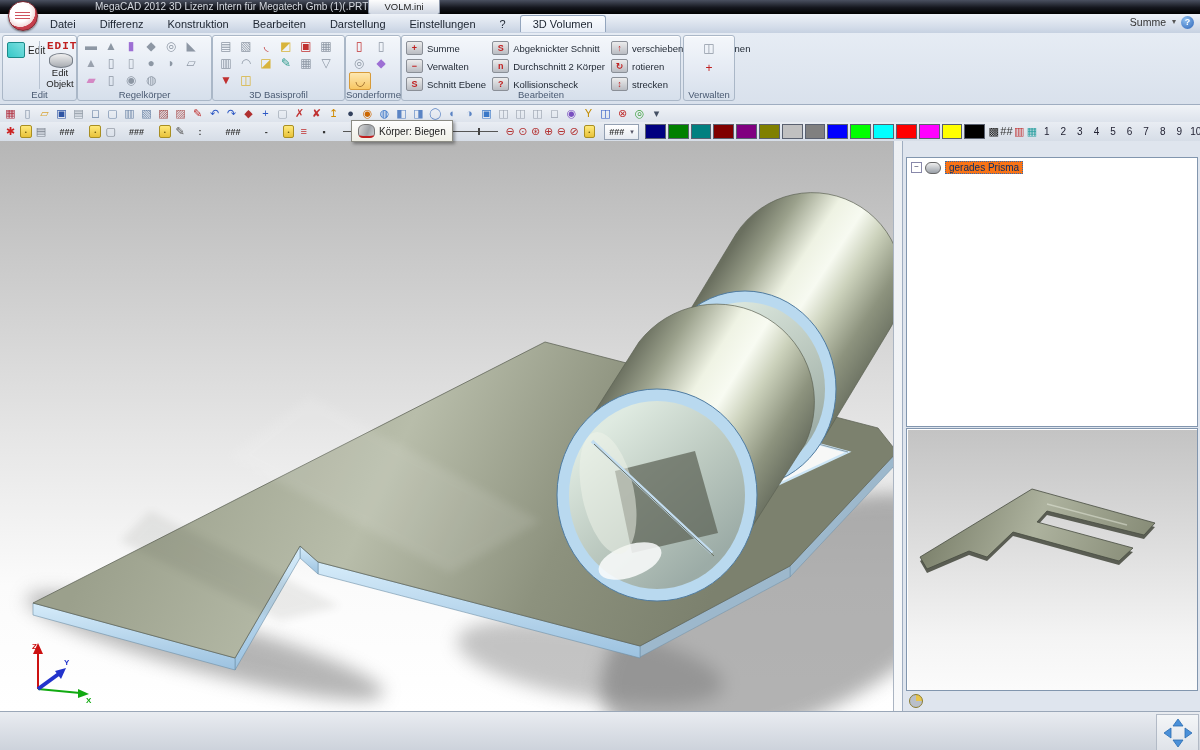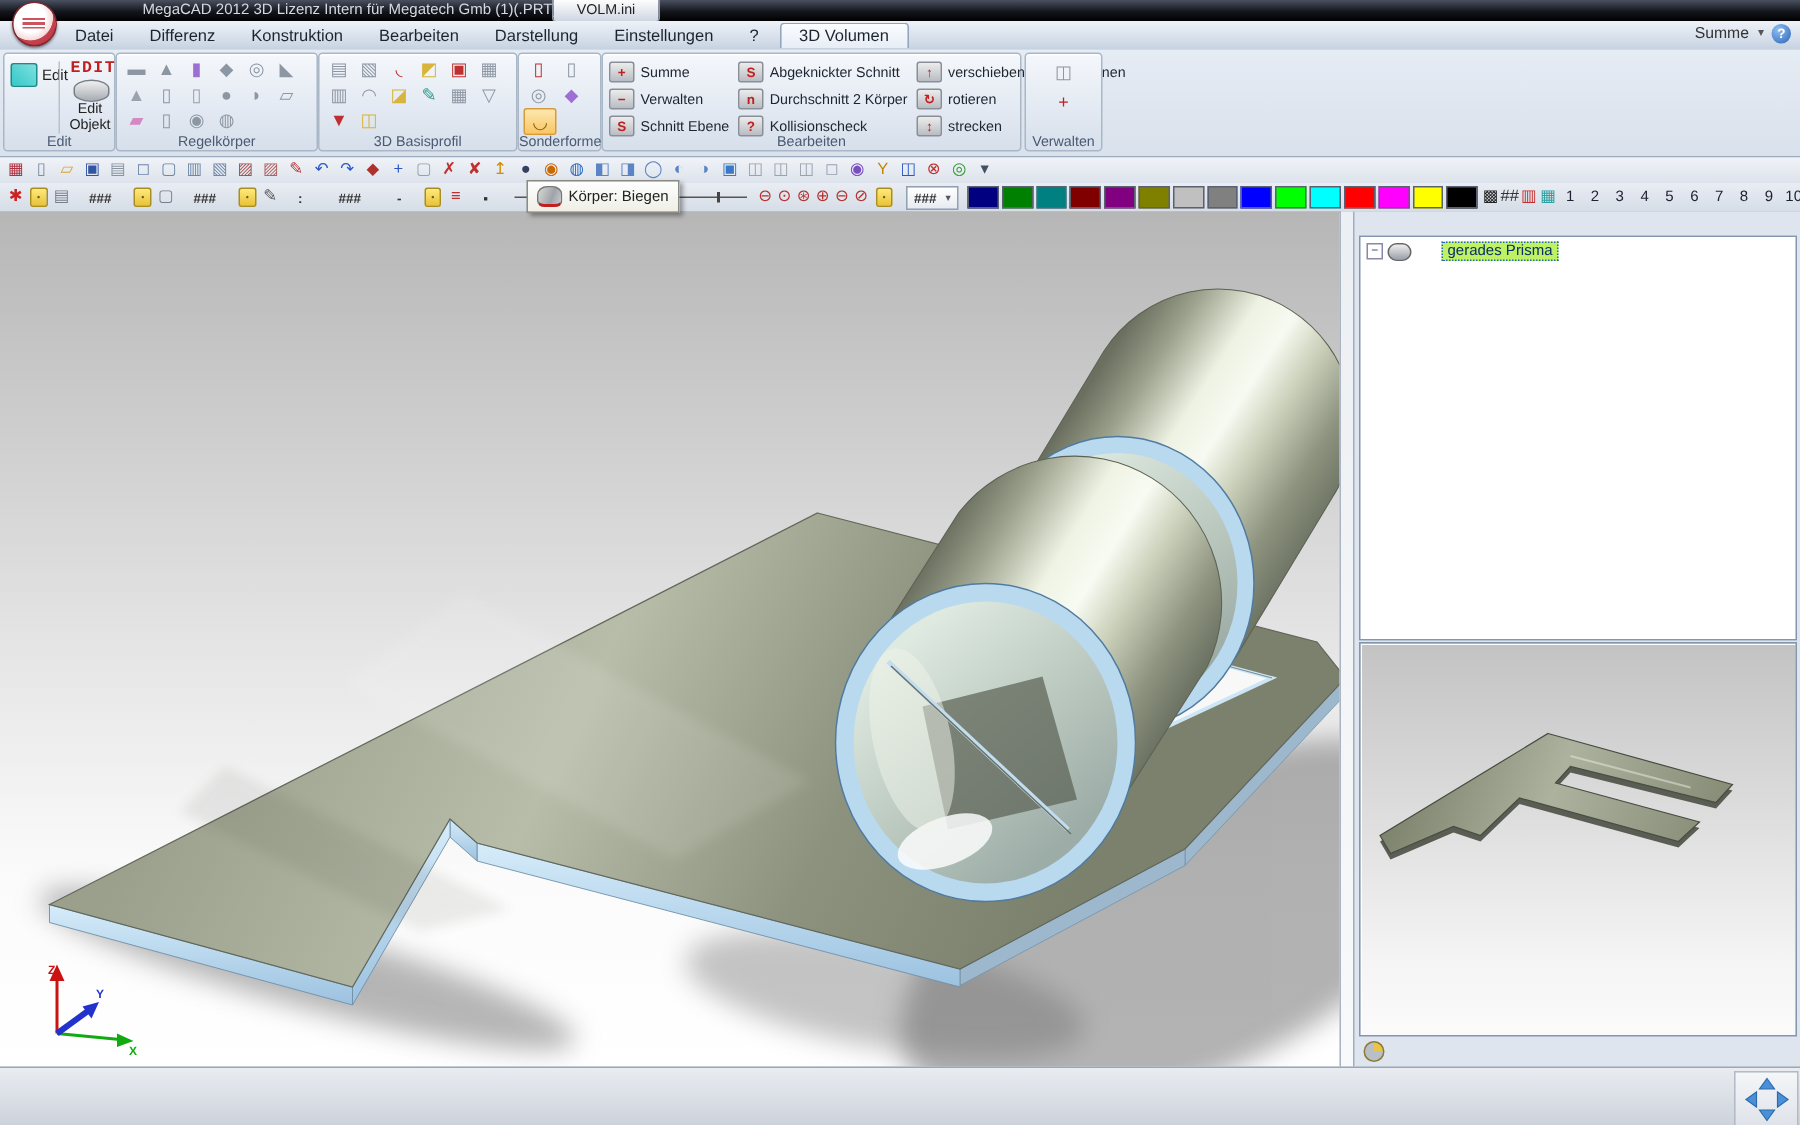--- a/index.html
+++ b/index.html
@@ -117,21 +117,21 @@
     text-align:center;color:#335;margin:0 3px 0 4px;}
   .conn{width:12px;height:14px;border-left:1px dotted #9aa6b4;border-bottom:1px dotted #9aa6b4;
     margin:-6px 2px 6px 8px;}
   .ticon-prisma{width:14px;height:10px;border-radius:45%/60%;margin-right:4px;
     background:linear-gradient(#eee,#9aa0a8);border:1px solid #666;}
   .ticon-profil{width:10px;height:12px;margin-right:4px;background:linear-gradient(135deg,#fff 70%,#d0d0d0 70%);
     border:1px solid #a33;box-shadow:inset 0 -3px 0 #c03030;}
   .ticon-biegung{width:13px;height:9px;margin-right:4px;border-radius:40% 40% 20% 20%;
     background:linear-gradient(110deg,#e0e0e0,#9aa0a6);border:1px solid #777;border-bottom:2px solid #c03030;}
   .tlabel{font-size:10px;color:#1c2430;padding:0 3px;white-space:nowrap;}
-  .tlabel.sel{background:#bef264;color:#0a2f66;border:1px dotted #2a6ab4;margin-left:16px;}
+  .tlabel.sel{background:#f97316;color:#0a2f66;border:1px dotted #2a6ab4;}
   #preview-box{position:absolute;left:3px;top:287px;width:290px;height:261px;
     border:1px solid #8296ae;background:linear-gradient(180deg,#c3c3c3,#dedede 45%,#f4f4f4 80%,#fbfbfb);
     box-shadow:inset 1px 1px 0 #fff;}
   #panel-tabs{position:absolute;left:2px;top:551px;display:flex;gap:2px;}
   .ptab{width:22px;height:17px;display:flex;align-items:center;justify-content:center;
     font-size:10px;cursor:default;}
   .ptab.active{background:#fff;border:1px solid #8296ae;border-top:1px solid #fff;margin-top:33px;}
   #ptab1-icon{width:12px;height:12px;border-radius:50%;
     background:conic-gradient(#e8c54a 0 90deg,#b9bfc9 90deg 360deg);border:1px solid #8a7b30;}
   #ptab2-icon{font-size:9px;font-weight:bold;color:#2b52a8;letter-spacing:1px;}

